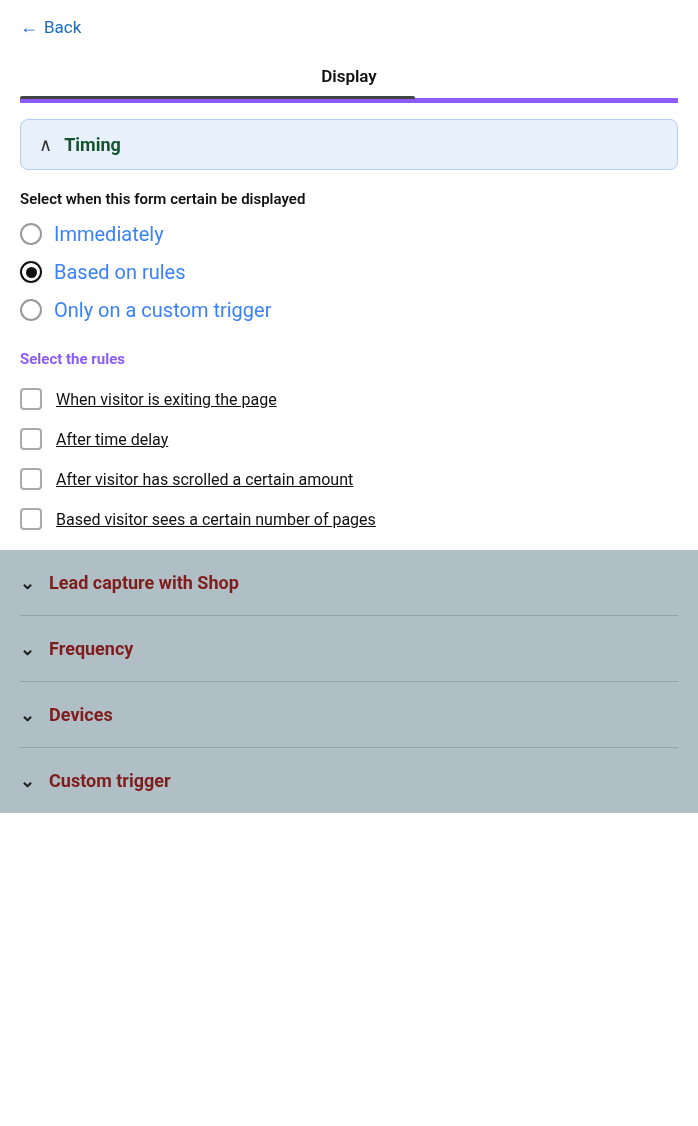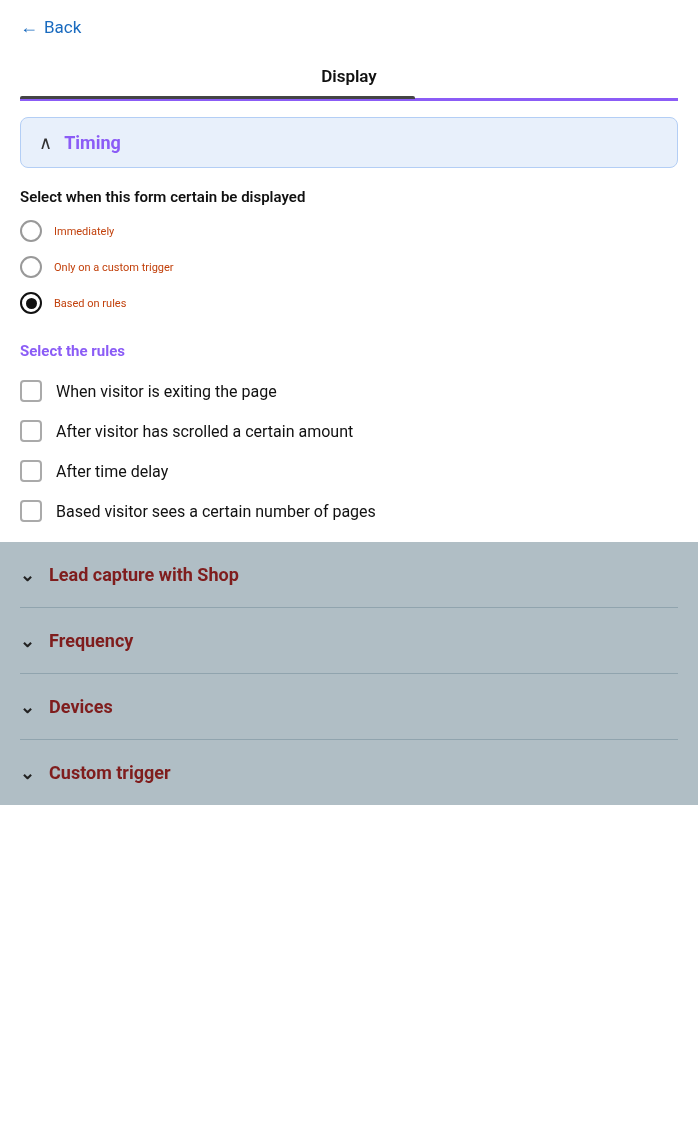--- a/index.html
+++ b/index.html
@@ -27,21 +27,21 @@
       cursor: pointer;
     }
     .back-arrow {
       font-size: 18px;
       color: #1a6bbf;
     }
 
     
     .tabs {
       display: flex;
-      border-bottom: 3px solid #8b5cf6;
+      border-bottom: 5px solid #8b5cf6;
       margin-top: 14px;
     }
     .tab {
       flex: 1;
       text-align: center;
       padding: 14px 0 12px 0;
       font-size: 17px;
       font-weight: 400;
       color: #555;
       cursor: pointer;
@@ -85,21 +85,21 @@
       margin-bottom: 20px;
       cursor: pointer;
     }
     .section-header-icon {
       font-size: 18px;
       color: #333;
     }
     .section-header-title {
       font-size: 18px;
       font-weight: 700;
-      color: #8b5cf6;
+      color: #14532d;
       text-align: center;
     }
 
     .select-label {
       font-size: 15px;
       font-weight: 600;
       color: #111;
       margin-bottom: 14px;
     }
 
@@ -130,22 +130,22 @@
       border: 2px solid #111;
     }
     .radio-input.checked::after {
       content: '';
       width: 11px;
       height: 11px;
       border-radius: 50%;
       background: #111;
     }
     .radio-label {
-      font-size: 11px;
-      color: #c2410c;
+      font-size: 20px;
+      color: #3b82f6;
     }
 
     
     .checkbox-section-label {
       font-size: 15px;
       font-weight: 700;
       color: #8b5cf6;
       margin-bottom: 20px;
     }
     .checkbox-group {
@@ -163,20 +163,21 @@
       width: 22px;
       height: 22px;
       border-radius: 4px;
       border: 2px solid #aaa;
       flex-shrink: 0;
       background: #fff;
     }
     .checkbox-label {
       font-size: 16px;
       color: #111;
+      text-decoration: underline;
     }
 
     
     .collapsed-sections {
       background: #b0bec5;
       padding: 0 20px;
     }
     .collapsed-section {
       padding: 22px 0;
       border-bottom: 1px solid #90a4ae;
@@ -228,48 +229,48 @@
     <div class="select-label">Select when this form certain be displayed</div>
 
     <div class="radio-group">
 
       <div class="radio-item">
         <div class="radio-input"></div>
         <span class="radio-label">Immediately</span>
       </div>
 
       <div class="radio-item">
+        <div class="radio-input checked"></div>
+        <span class="radio-label">Based on rules</span>
+      </div>
+
+      <div class="radio-item">
         <div class="radio-input"></div>
         <span class="radio-label">Only on a custom trigger</span>
-      </div>
-
-      <div class="radio-item">
-        <div class="radio-input checked"></div>
-        <span class="radio-label">Based on rules</span>
       </div>
 
     </div>
 
     <div class="checkbox-section-label">Select the rules</div>
 
     <div class="checkbox-group">
 
       <div class="checkbox-item">
         <div class="checkbox-input"></div>
         <span class="checkbox-label">When visitor is exiting the page</span>
       </div>
 
       <div class="checkbox-item">
         <div class="checkbox-input"></div>
-        <span class="checkbox-label">After visitor has scrolled a certain amount</span>
+        <span class="checkbox-label">After time delay</span>
       </div>
 
       <div class="checkbox-item">
         <div class="checkbox-input"></div>
-        <span class="checkbox-label">After time delay</span>
+        <span class="checkbox-label">After visitor has scrolled a certain amount</span>
       </div>
 
       <div class="checkbox-item">
         <div class="checkbox-input"></div>
         <span class="checkbox-label">Based visitor sees a certain number of pages</span>
       </div>
 
     </div>
   </div>
 

